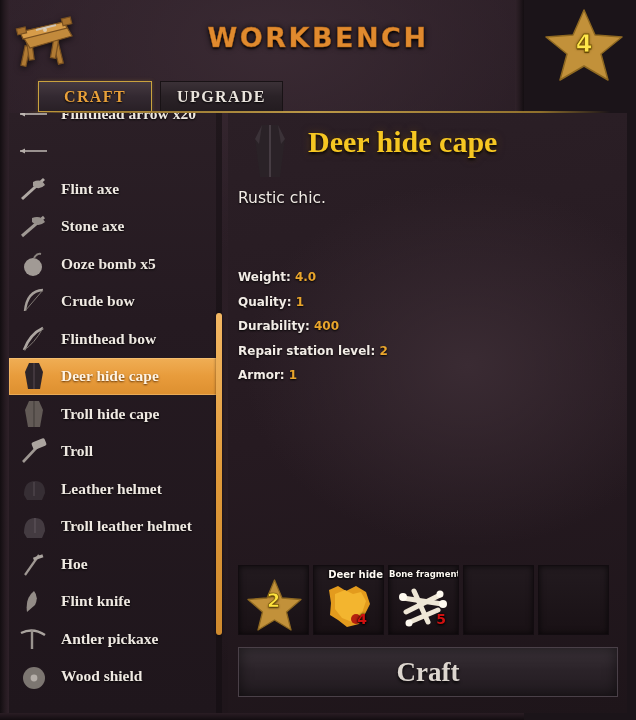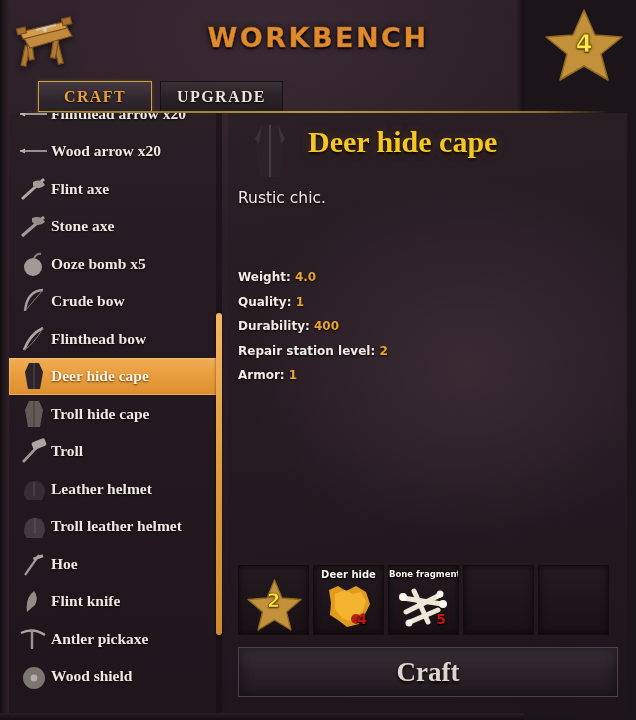--- a/index.html
+++ b/index.html
@@ -96,20 +96,21 @@
     display:flex; align-items:center;
     padding-left:8px;
     cursor:pointer;
   }
   .recipe-row .ico {
     width:34px; height:30px; flex:0 0 34px;
     display:flex; align-items:center; justify-content:center;
     opacity:.85;
   }
   .recipe-row .nm {
+    margin-left:10px;
     font-family:"Liberation Serif", serif;
     font-size:15.5px; font-weight:bold;
     color:#efe9e2;
     text-shadow:0 1px 2px rgba(0,0,0,.9);
     white-space:nowrap;
   }
   .recipe-row.selected {
     background:linear-gradient(180deg,#f0ae55 0%, #e89c3c 48%, #dd8f2f 100%);
     box-shadow:inset 0 0 0 1px rgba(255,220,160,.35);
   }
@@ -174,21 +175,21 @@
   .slot {
     position:relative;
     width:71px; height:70px;
     background:linear-gradient(180deg,#221a1f 0%, #191115 100%);
     border:1px solid #120c10;
     box-shadow:inset 0 0 6px rgba(0,0,0,.7);
     cursor:pointer;
   }
   .slot .res-name {
     position:absolute; left:0; top:3px; width:100%;
-    text-align:center;
+    text-align:right;
     font-family:"DejaVu Sans", sans-serif;
     font-weight:bold;
     color:#fdf8f2;
     text-shadow:0 1px 2px #000, 0 0 3px #000;
     pointer-events:none;
     white-space:nowrap;
     overflow:hidden;
   }
   .slot .qty {
     position:absolute; right:16px; bottom:7px;
@@ -280,21 +281,20 @@
         <span class="nm">Flinthead arrow x20</span>
       </div>
 
       <div class="recipe-row">
         <span class="ico">
             <svg width="34" height="22" viewBox="0 0 34 22">
               <path d="M3 11 L30 11" stroke="#cfc9c2" stroke-width="1.6"></path>
               <path d="M3 11 l5 -2.5 v5 z" fill="#cfc9c2"></path>
             </svg>
           </span>
-        <span class="nm">Wood arrow x20</span>
       </div>
 
       <div class="recipe-row">
         <span class="ico">
             <svg width="32" height="28" viewBox="0 0 32 28">
               <path d="M4 24 L26 4" stroke="#c8c2bb" stroke-width="3"></path>
               <path d="M15 7 q8 -4 12 3 q-6 6 -12 1 z" fill="#b9b3ac"></path>
             </svg>
           </span>
         <span class="nm">Flint axe</span>

